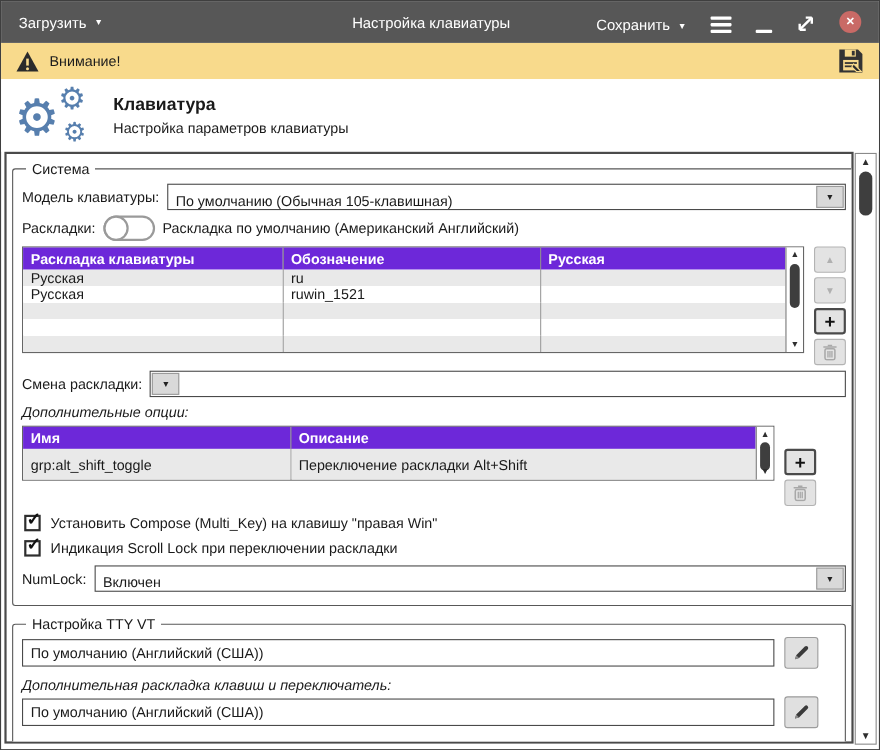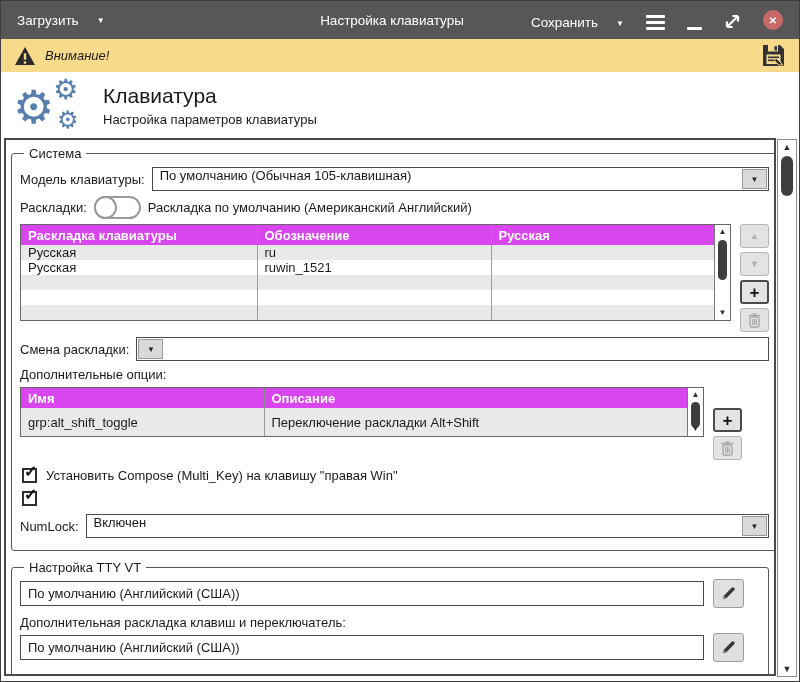--- a/index.html
+++ b/index.html
@@ -2,70 +2,70 @@
 <html><head>
 <meta charset="utf-8">
 <style>
   * { box-sizing: border-box; margin: 0; padding: 0; }
   html,body { background:#e8e8e8; }
   body { font-family:"Liberation Sans", sans-serif; font-size:13px; color:#1a1a1a; }
   .window { position:relative; width:800px; height:682px; background:#fff; border:1px solid #3f3f3f; overflow:hidden; }
 
   
   .titlebar { position:relative; height:38px; background:#575757; display:flex; align-items:center; padding:0 16px; color:#fff; }
-  .tb-btn { display:flex; align-items:center; gap:18px; cursor:pointer; font-size:13.5px; }
+  .tb-btn { display:flex; align-items:center; gap:7px; cursor:pointer; font-size:13.5px; }
   .tb-title { position:absolute; left:0; right:16px; text-align:center; font-size:13.5px; pointer-events:none; }
   .tb-right { margin-left:auto; display:flex; align-items:flex-end; gap:22px; position:relative; z-index:2; }
   .dd-arrow { font-size:8px; line-height:1; position:relative; top:1px; }
   .hamburger { display:flex; flex-direction:column; gap:3px; cursor:pointer; }
   .hamburger i { display:block; width:19px; height:3px; background:#fff; border-radius:1px; }
   .min-bar { width:15px; height:3px; background:#fff; border-radius:1px; cursor:pointer; }
   .max-icon { cursor:pointer; display:flex; }
   .close-btn { width:20px; height:20px; border-radius:50%; background:#c96a66; color:#fff; font-size:10px; font-weight:bold; display:flex; align-items:center; justify-content:center; cursor:pointer; }
 
   
   .warnbar { height:33px; background:#f8da8c; display:flex; align-items:center; padding:0 13px; gap:9px; }
   .warn-tri { display:flex; }
-  .warn-text { font-size:13px; color:#1c1c1c;font-style:italic; }
+  .warn-text { font-size:13px; color:#1c1c1c; }
   .save-icon { margin-left:auto; display:flex; cursor:pointer; }
 
   
   .header { height:66px; display:flex; align-items:center; padding:0 10px; gap:18px; background:#fff; }
   .gears { position:relative; width:74px; height:58px; color:#577fae; font-family:"DejaVu Sans", sans-serif; }
   .gears span { position:absolute; line-height:1; }
   .gear-big { font-size:46px; left:2px; top:8px; }
   .gear-mid { font-size:28px; left:42px; top:0px; }
   .gear-small { font-size:24px; left:46px; top:32px; }
-  .h-title { font-size:21px; font-weight:normal; margin-bottom:4px; }
+  .h-title { font-size:16px; font-weight:bold; margin-bottom:4px; }
   .h-sub { font-size:13px; }
 
   
   .content { position:absolute; left:3px; top:137px; width:772px; bottom:5px; border:2px solid #4a4a4a; background:#fff; padding:3px 0 0 0; overflow:hidden; }
   fieldset.fs { margin:3px 5px 0 5px; border:1px solid #585858; border-radius:3px; padding:1px 8px 7px 8px; background:#fff; }
   legend { font-size:13px; padding:0 5px; margin-left:4px; }
 
   .frow { display:flex; align-items:center; margin:5px 0; gap:7px; white-space:nowrap; }
-  .lblrow { margin:6px 0 3px 0; }
-
-  
-  .combo { flex:1; height:24px; border:1px solid #4a4a4a; background:#fff; display:flex; align-items:flex-start; cursor:pointer; min-width:0; }
+  .lblrow { margin:6px 0 3px 0;font-style:italic; }
+
+  
+  .combo { flex:1; height:24px; border:1px solid #4a4a4a; background:#fff; display:flex; align-items:flex-end; cursor:pointer; min-width:0; }
   .combo-val { flex:1; padding:0 7px; overflow:hidden; text-overflow:ellipsis; }
   .combo-btn { width:25px; height:20px; margin:1px; background:#d9d9d9; border:1px solid #9a9a9a; display:flex; align-items:center; justify-content:center; font-size:8px; color:#222; flex:none; }
 
   
   .toggle { position:relative; width:47px; height:23px; border:2px solid #9a9a9a; border-radius:12px; background:#fff; display:inline-block; cursor:pointer; flex:none; }
   .knob { position:absolute; left:-2px; top:-2px; width:23px; height:23px; border:2px solid #9a9a9a; border-radius:50%; background:#fff; }
 
   
   .tbl-row { display:flex; align-items:flex-start; margin:5px 0; }
   .twrap { display:flex; border:1px solid #666; background:#fff; }
   .twrap.t1 { width:711px; }
   .twrap.t2 { width:684px; }
   table { border-collapse:collapse; flex:1; table-layout:fixed; }
-  th { background:#d946ef; color:#fff; font-weight:bold; font-size:13px; text-align:left; padding:2px 7px; height:20px; border-right:1px solid #8e8e8e; }
+  th { background:#6d28d9; color:#fff; font-weight:bold; font-size:13px; text-align:left; padding:2px 7px; height:20px; border-right:1px solid #8e8e8e; }
   th:last-child { border-right:none; }
   td { padding:0 7px; font-size:13px; border-right:1px solid #9c9c9c; overflow:hidden; white-space:nowrap; }
   td:last-child { border-right:none; }
   .t1 tbody tr { height:15px; }
   .t2 tbody tr { height:28px; }
   tbody tr:nth-child(odd) { background:#e9e9e9; }
   tbody tr:nth-child(even) { background:#fff; }
 
   
   .tscroll { width:16px; flex:none; position:relative; border-left:1px solid #777; background:#fff; }
@@ -313,20 +313,21 @@
       <div class="cbrow">
         <span class="cbox">
             <span class="chk">✓</span>
           </span>
         <span>Установить Compose (Multi_Key) на клавишу "правая Win"</span>
       </div>
       <div class="cbrow">
         <span class="cbox">
             <span class="chk">✓</span>
           </span>
+        <span>Индикация Scroll Lock при переключении раскладки</span>
       </div>
 
       <div class="frow">
         <label>NumLock:</label>
         <div class="combo">
           <span class="combo-val">Включен</span>
           <span class="combo-btn">▼</span>
         </div>
       </div>
     </fieldset>

